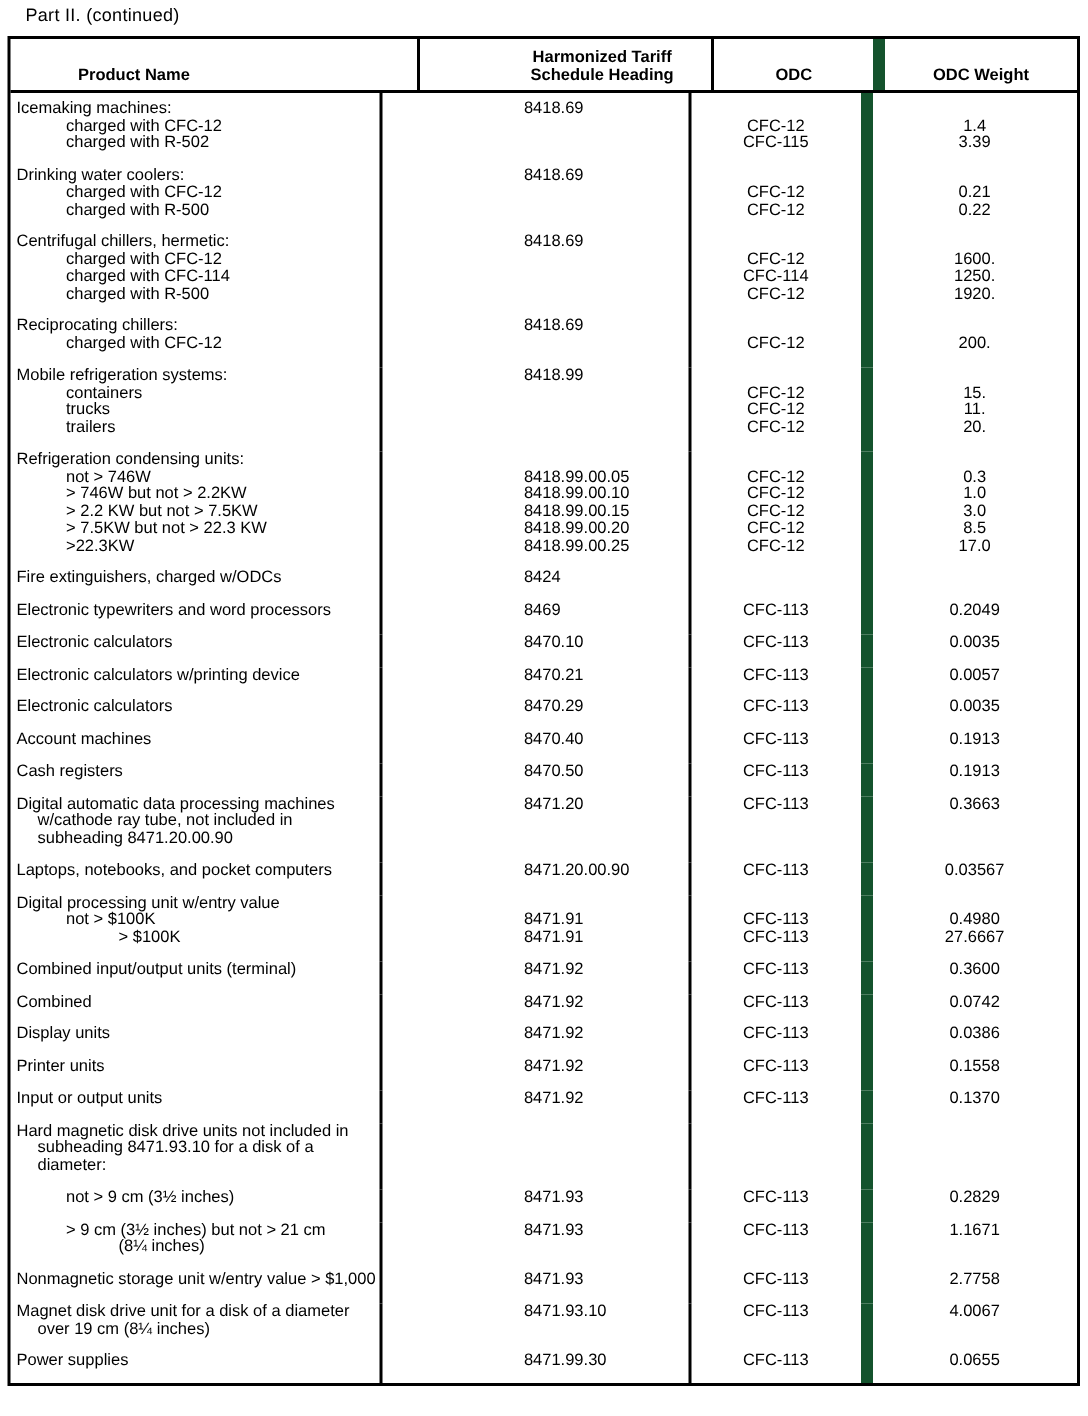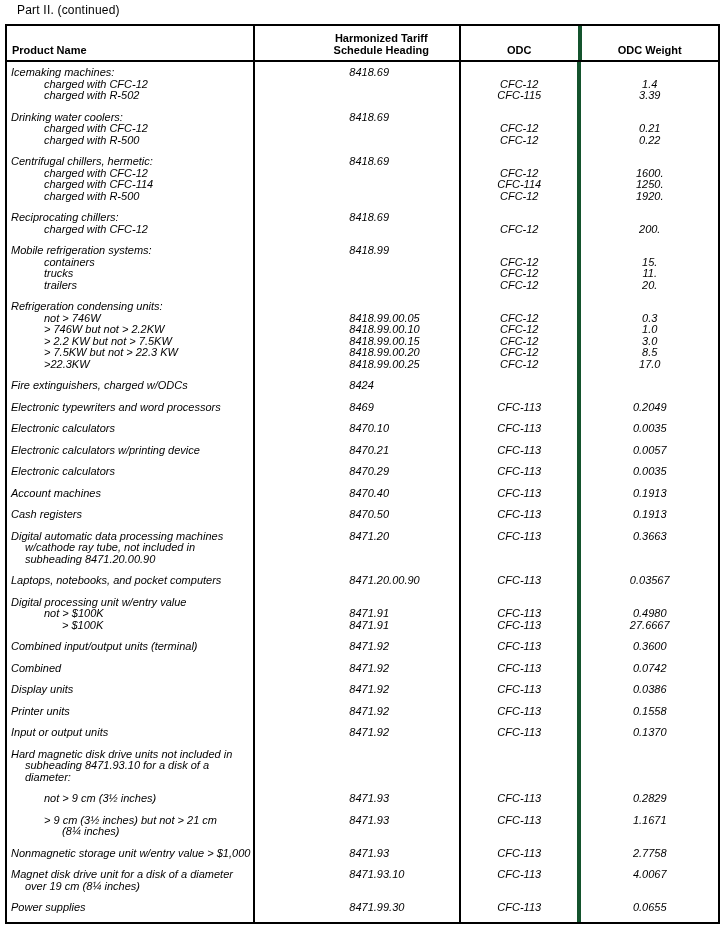--- a/index.html
+++ b/index.html
@@ -16,40 +16,40 @@
   }
   .thead{display:flex;height:34px;border-bottom:2px solid #000;}
   .th{
     box-sizing:border-box;font-weight:bold;font-size:11px;
     display:flex;flex-direction:column;justify-content:flex-end;
     padding-bottom:4px;white-space:nowrap;
   }
   .th span{display:block;}
   .c1{width:260px;border-right:2px solid #000;}
   .c2{width:165px;border-right:2px solid #000;margin-left:48px;}
-  .c3{width:126px;border-right:4px solid #14532d;}
+  .c3{width:126px;border-right:8px solid #14532d;}
   .c4{width:143px;}
-  .th.c1{padding-left:5px;}
+  .th.c1{padding-left:5px;margin-left:40px;}
   .th.c2,.th.c3,.th.c4{text-align:center;align-items:center;}
   .tbody{display:block;}
-  .group{display:flex;font-style:italic;}
+  .group{display:flex;}
   .gc{box-sizing:border-box;}
   .group:not(:last-child) .gc{padding-bottom:10px;}
   .tbody .group:first-child .gc{padding-top:5px;}
   .tbody .group:last-child .gc{padding-bottom:8px;}
   .line{
     height:11.5px;line-height:11.5px;font-size:11px;
     white-space:nowrap;overflow:visible;
   }
   .gc.c2 .line{padding-left:46px;}
   .gc.c3 .line,.gc.c4 .line{text-align:center;padding-left:0;}
   .i0{padding-left:4px;}
   .i1{padding-left:18px;}
   .i2{padding-left:37px;}
-  .i3{padding-left:55px;}
+  .i3{padding-left:72px;}
 </style>
 </head>
 <body>
 
 <div class="page-title">Part II. (continued)</div>
 
 <div class="tariff-table">
   <div class="thead">
     <div class="th c1">
       <span>Product Name</span>

